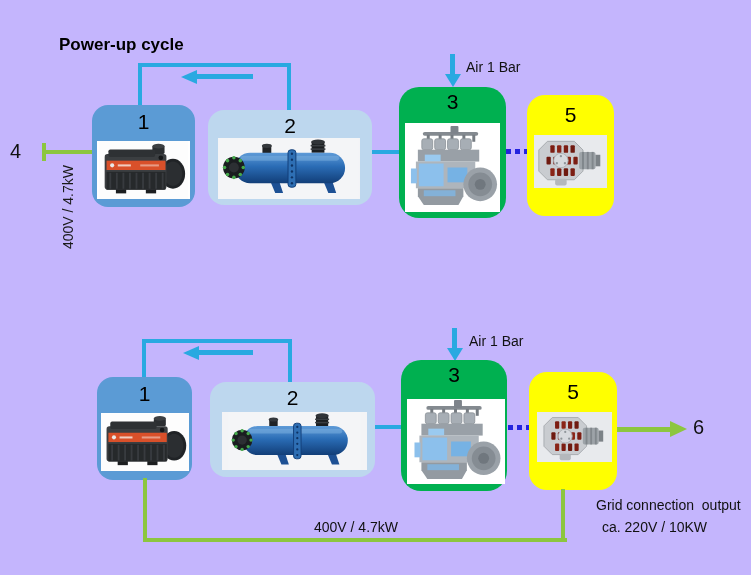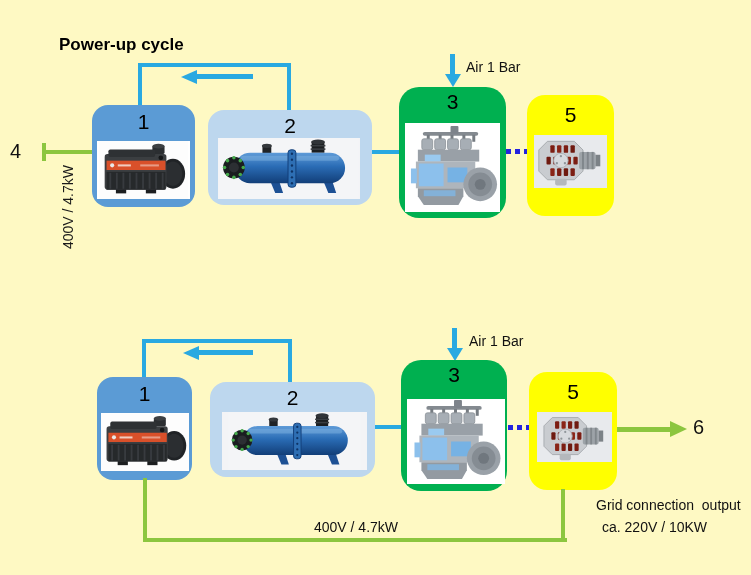--- a/index.html
+++ b/index.html
@@ -1,17 +1,17 @@
 <!DOCTYPE html>
 <html><head>
 <meta charset="utf-8">
 <style>
   html,body{margin:0;padding:0;background:#fff;}
   .canvas{
-    position:relative;width:751px;height:575px;background:#fef9c3;
+    position:relative;width:751px;height:575px;background:#c4b5fd;
     font-family:"Liberation Sans", sans-serif;color:#000;overflow:hidden;
     --loop-blue:#29A9E1;--power-green:#8CC63F;--dot-blue:#2323DF;
     --block1-fill:#5B9BD5;--block2-fill:#BDD7EE;--block3-fill:#00B050;--block5-fill:#FFFF00;
   }
   .title{position:absolute;font-size:17px;font-weight:bold;white-space:pre;}
   .lbl{position:absolute;font-size:14px;white-space:pre;color:#111;}
   .node-num{position:absolute;font-size:20px;color:#111;}
   .hline{position:absolute;height:4px;background:var(--loop-blue);}
   .vline{position:absolute;width:4px;background:var(--loop-blue);}
   .ghline{position:absolute;height:4px;background:var(--power-green);}

